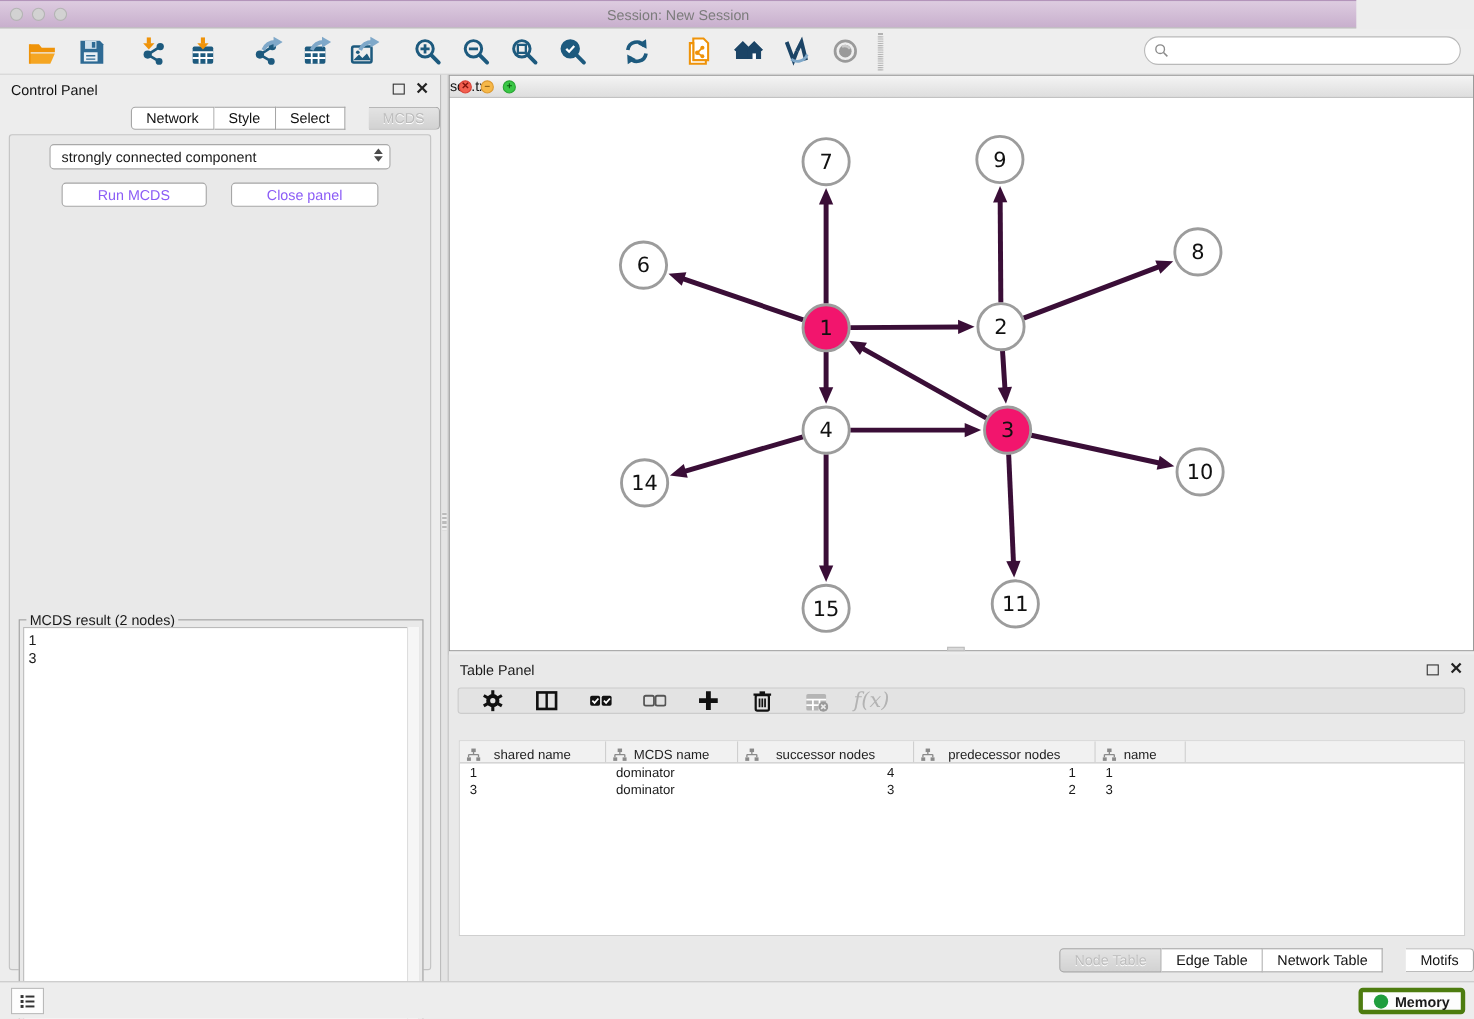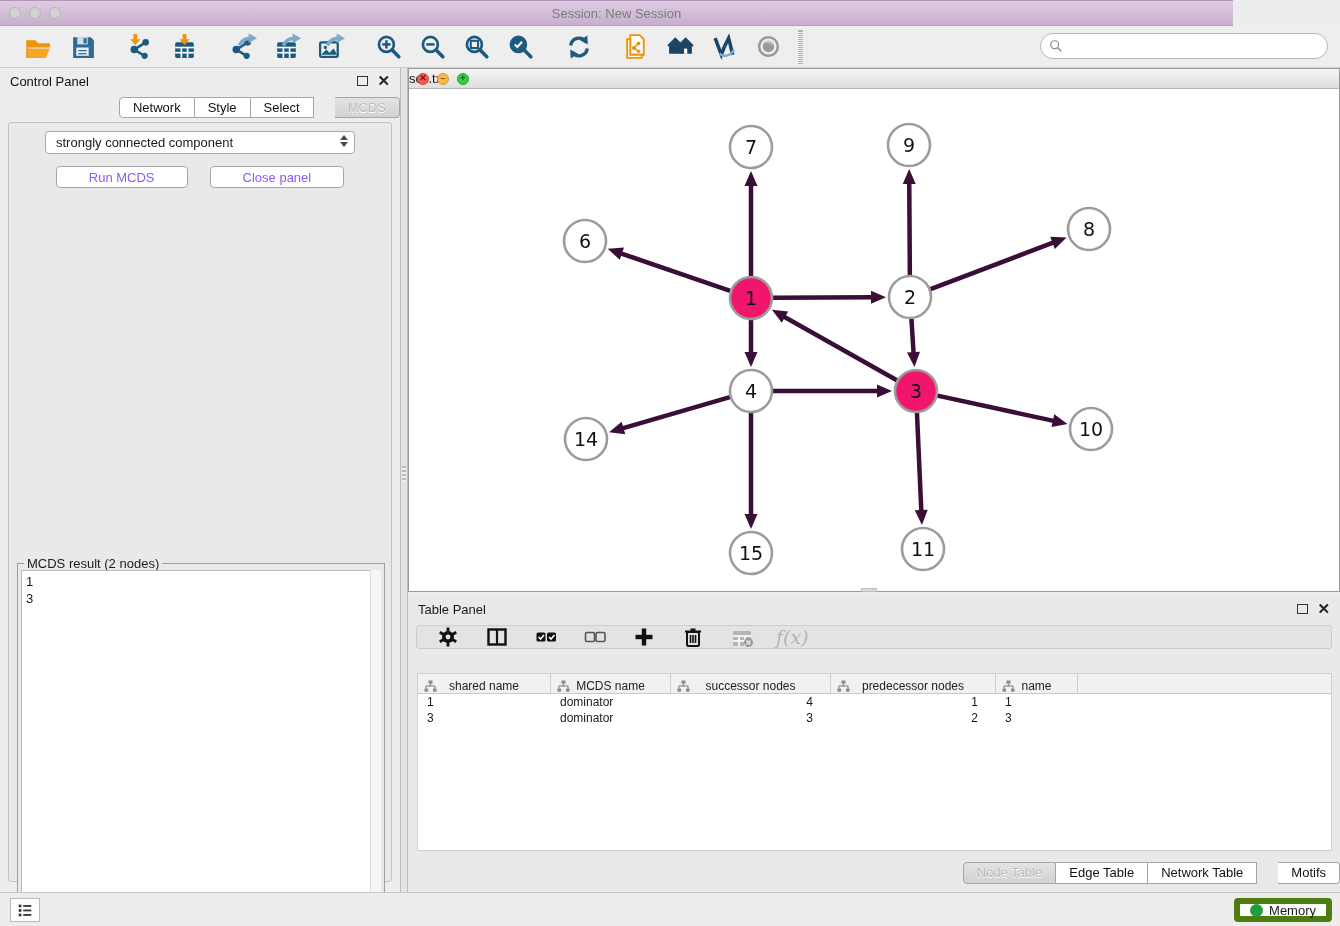--- a/index.html
+++ b/index.html
@@ -95,22 +95,22 @@
   .th svg { position:absolute; left:6px; width:13px; height:13px; }
   .tbl-row { display:flex; height:16px; font-size:12px; cursor:pointer; }
   .td { overflow:hidden; white-space:nowrap; }
   .tp-tabs { position:absolute; bottom:8px; left:0; width:100%; }
   .tp-tabs .seg-btn { height:22px; }
 
   
   .statusbar { position:absolute; left:0; top:892px; width:1340px; height:34px; background:#ededed; border-top:1px solid #c6c6c6; }
   .status-left-btn { position:absolute; left:10px; top:5px; width:30px; height:24px; background:#fdfdfd;
     border:1px solid #b9b9b9; display:flex; align-items:center; justify-content:center; cursor:pointer; }
-  .memory-btn { position:absolute; right:8px; top:5px; height:24px; background:#fdfdfd; border:6px solid #4d7c0f;
-    border-radius:4px; display:flex; align-items:center; gap:6px; padding:0 10px; font-size:13px; cursor:pointer; }
+  .memory-btn { position:absolute; right:8px; top:5px; height:24px; background:#fdfdfd; border:4px solid #4d7c0f;
+    border-radius:4px; display:flex; align-items:center; gap:6px; padding:0 10px; font-size:13px; cursor:pointer;font-weight:bold; }
   .memory-dot { width:13px; height:13px; border-radius:50%; }
 </style>
 </head>
 <body>
 
 <div class="titlebar">
   <div class="tl-group">
     <span class="tl"></span>
     <span class="tl"></span>
     <span class="tl"></span>

